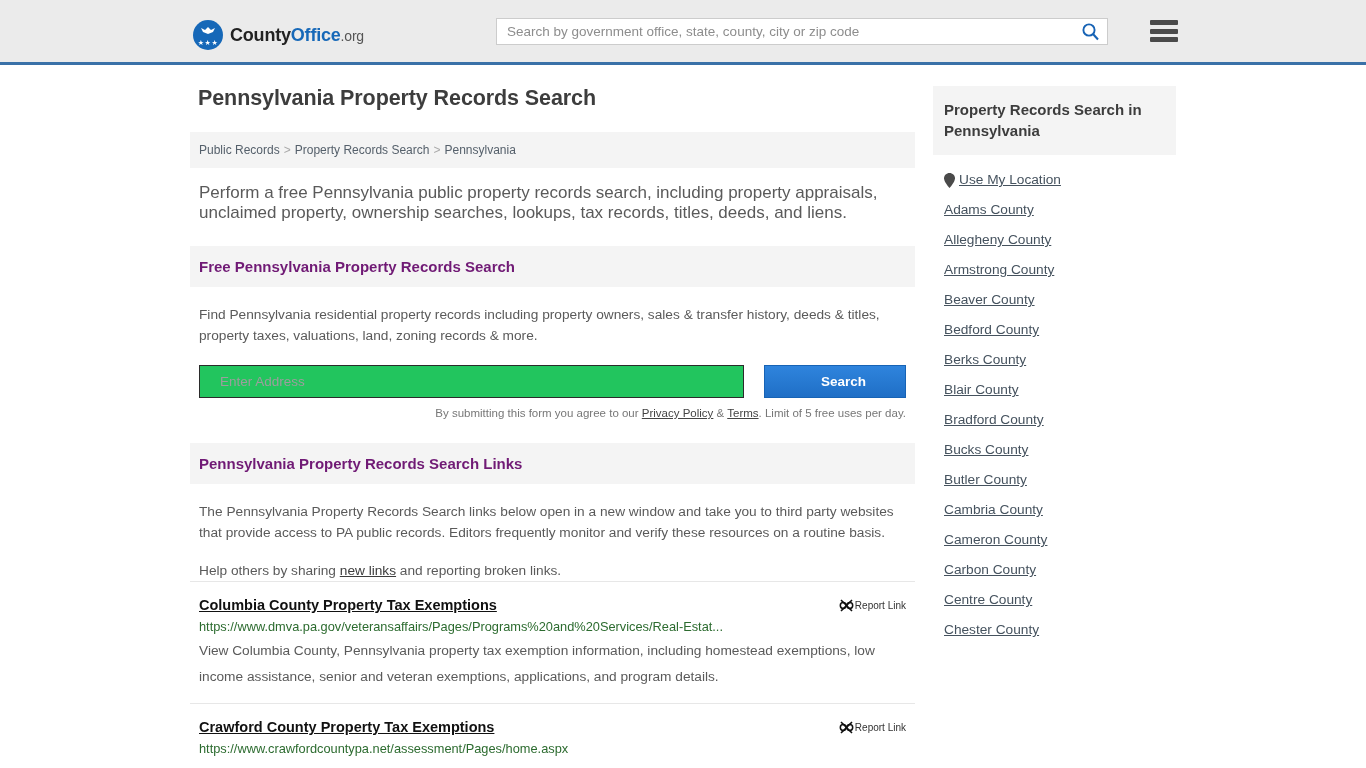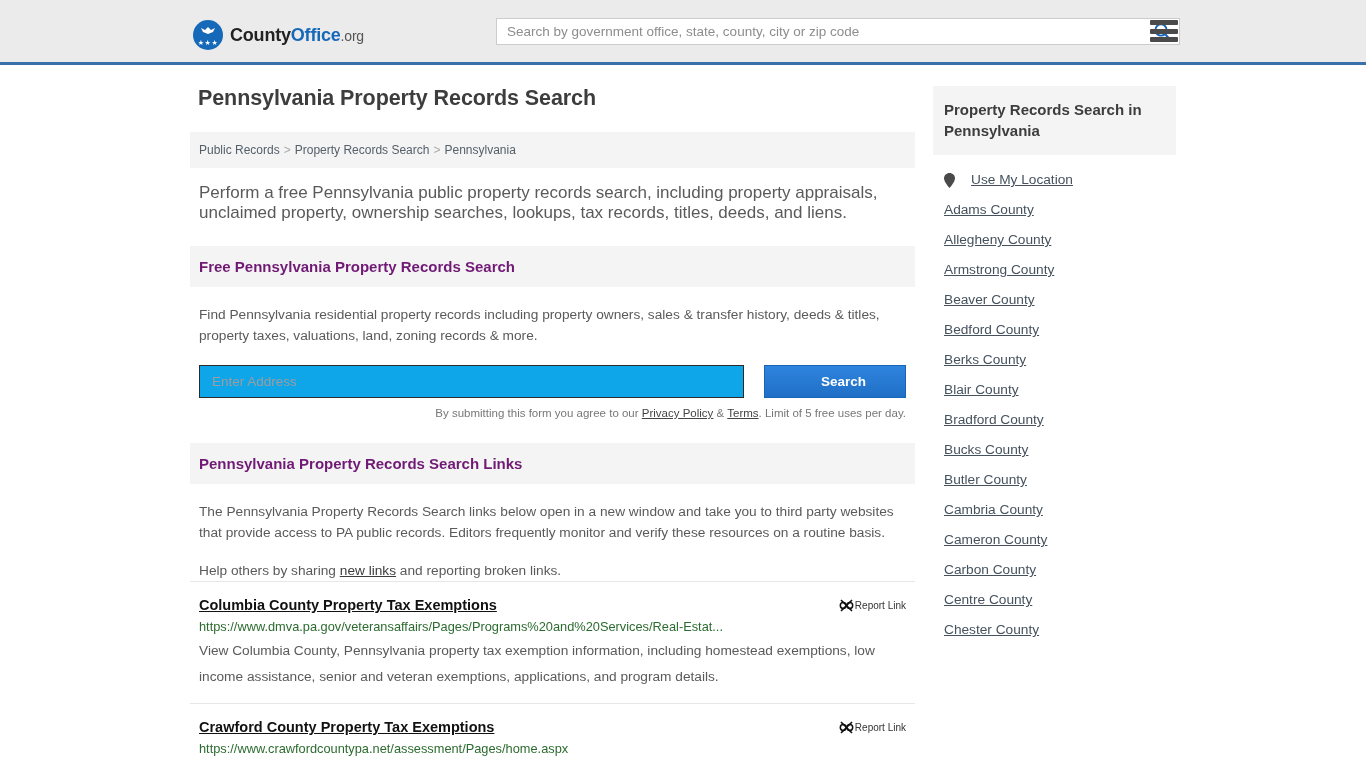--- a/index.html
+++ b/index.html
@@ -48,21 +48,21 @@
     font-size: 18px; letter-spacing: -0.2px;
     color: #222222; white-space: nowrap;
   }
   .logo-text .bold-blue { color: #1668b8; font-weight: bold; }
   .logo-text .county { font-weight: bold; color: #222; }
   .logo-text .org { font-size: 14px; color: #555; }
 
   .header-search {
     position: absolute;
     left: 496px; top: 18px;
-    width: 684px; height: 27px;
+    width: 612px; height: 27px;
     background: #ffffff;
     border: 1px solid #cccccc;
     display: flex; align-items: center; gap: 34px;
   }
   .header-search input {
     flex: 1; border: none; outline: none;
     font-family: "Liberation Sans", sans-serif;
     font-size: 13.5px; color: #555;
     padding: 0 10px; background: transparent;
     height: 100%;
@@ -154,24 +154,24 @@
   .addr-form {
     display: flex;
     margin: 19px 0 0 0;
     height: 33px;
   }
   .addr-input {
     flex: 1;
     border: 1px solid #2b2b2b;
     font-family: "Liberation Sans", sans-serif;
     font-size: 13.5px;
-    padding: 0 12px;
+    padding: 0 20px;
     color: #333;
     outline: none;
-    background: #0ea5e9;
+    background: #22c55e;
   }
   .addr-input::placeholder { color: #9d9d9d; }
   .addr-btn {
     width: 142px;
     margin-left: 20px;
     border: 1px solid #1763b5;
     background: linear-gradient(to bottom, #2f84dd 0%, #1f6fc6 100%);
     color: #ffffff;
     font-family: "Liberation Sans", sans-serif;
     font-size: 13.5px;
@@ -235,21 +235,21 @@
     padding: 12px 0 0 0;
     font-size: 13.7px;
     line-height: 18px;
   }
   .side-item:first-child { padding-top: 16px; }
   .side-item a {
     color: #45525e;
     text-decoration: underline;
   }
   .side-item.with-icon {
-    display: flex; align-items: center; gap: 16px;
+    display: flex; align-items: center; gap: 4px;
   }
   .pin-icon { flex: none; }
 </style>
 </head>
 <body>
 
 <div class="site-header">
   <div class="logo-wrap">
     <div class="logo-badge">
       <svg class="eagle" viewBox="0 0 20 10">

